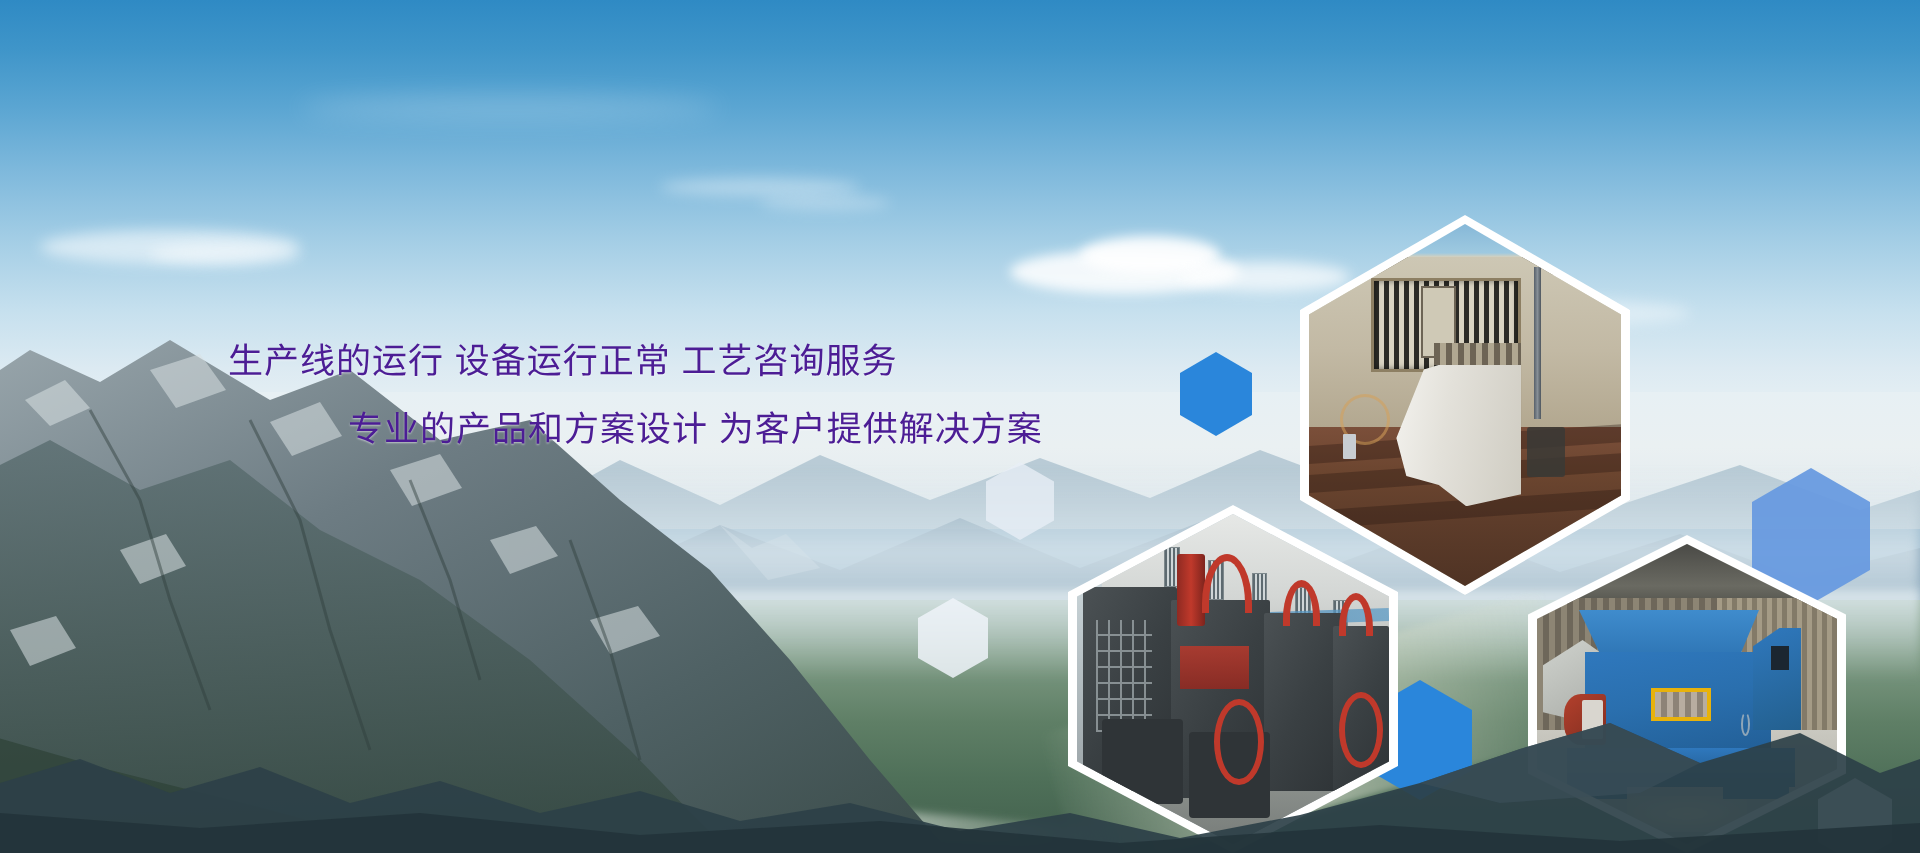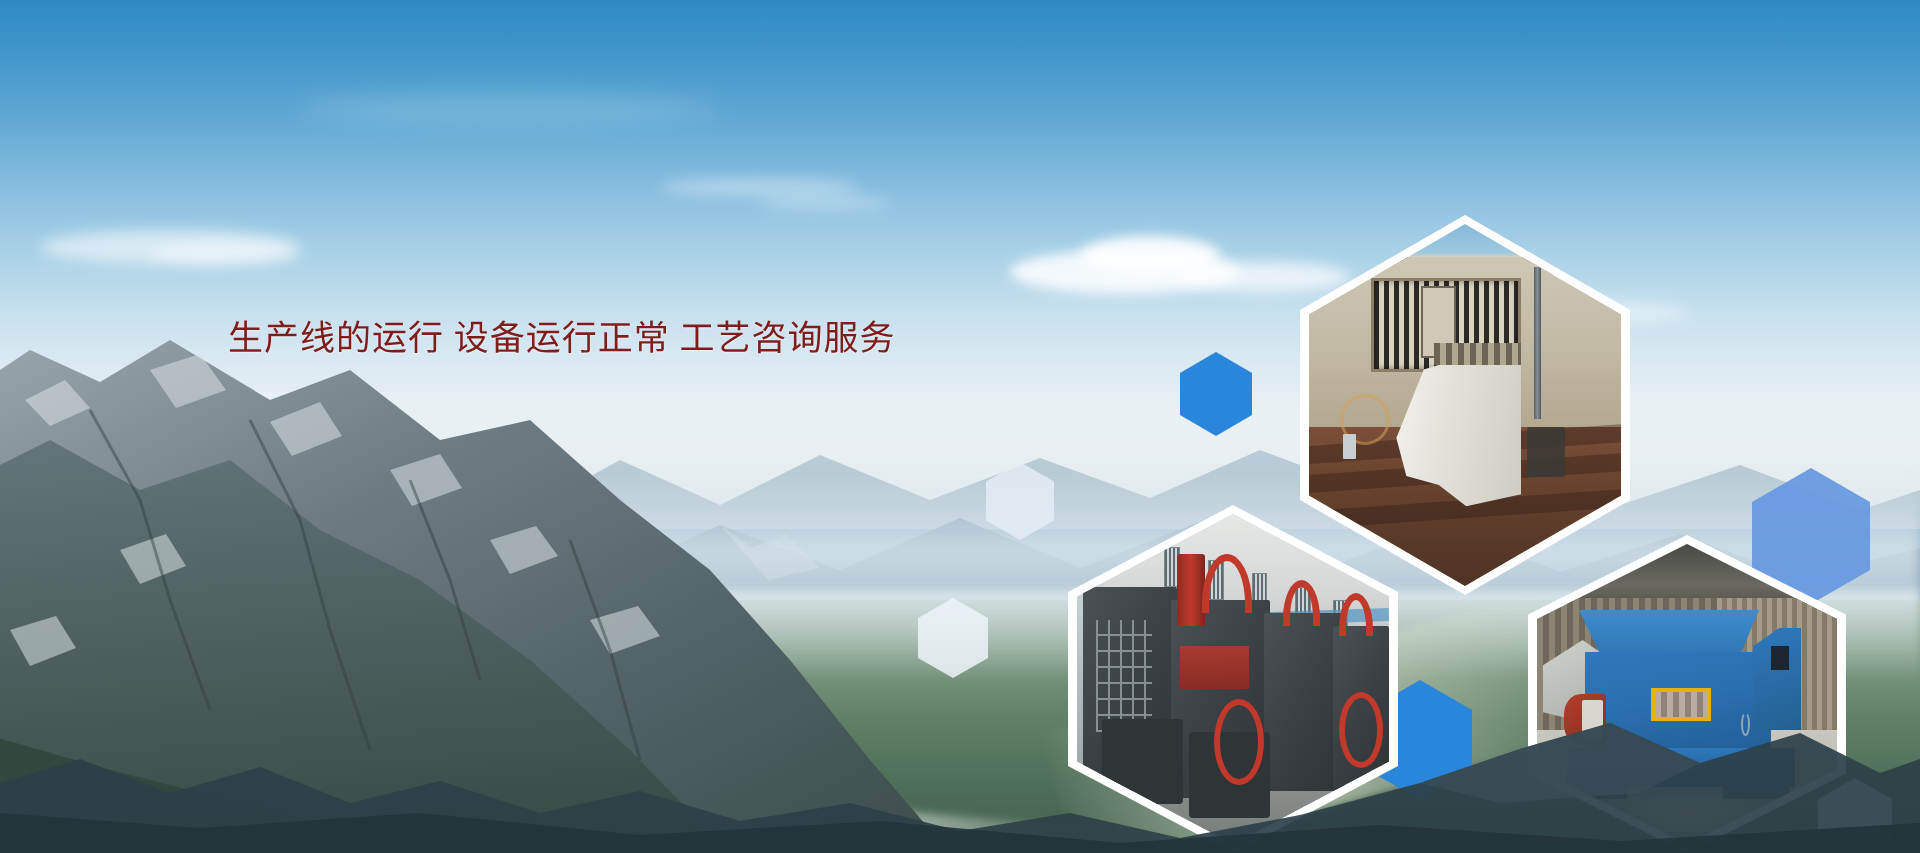--- a/index.html
+++ b/index.html
@@ -68,22 +68,22 @@
             radial-gradient(circle at 70% 60%, rgba(240,240,236,.55) 0 2px, transparent 3px),
             radial-gradient(circle at 88% 45%, rgba(240,240,236,.6) 0 3px, transparent 4px);
           filter:blur(1px); }
 
   
   .mountain-main { position:absolute; left:-30px; top:330px;
                    width:1060px; height:523px; }
   .mountain-main svg { display:block; width:100%; height:100%; }
 
   
-  .headline { position:absolute; left:228px; top:312px; width:980px;
-              z-index:40; color:#7f1d1d;font-family:Liberation Serif, serif; }
+  .headline { position:absolute; left:228px; top:334px; width:980px;
+              z-index:40; color:#4c1d95; }
   .headline .line { font-size:35px; line-height:1.55; letter-spacing:1px;
                     font-weight:400; white-space:nowrap;
                     text-shadow:0 1px 2px rgba(255,255,255,.55); }
   .headline .line2 { margin-left:120px; margin-top:14px; }
 
   
   .hex { position:absolute; z-index:30; }
   .hex .frame {
       width:100%; height:100%;
       background:#ffffff;
@@ -303,20 +303,21 @@
         <path d="M280 90 L330 190 L360 300 L400 420"></path>
         <path d="M440 150 L480 250 L510 350"></path>
         <path d="M600 210 L640 320 L670 430"></path>
       </g>
       <path d="M0 400 L140 440 L300 480 L460 523 L0 523 Z" fill="#2f4338" opacity=".75"></path>
     </svg>
   </div>
 
   <div class="headline">
     <div class="line line1">生产线的运行 设备运行正常 工艺咨询服务</div>
+    <div class="line line2">专业的产品和方案设计  为客户提供解决方案</div>
   </div>
 
   <div class="dhex" style="left:986px;top:462px;width:68px;height:78px;background:#e8eef6;opacity:.78;"></div>
   <div class="dhex" style="left:918px;top:598px;width:70px;height:80px;background:#eef3f9;opacity:.85;"></div>
   <div class="dhex" style="left:1752px;top:468px;width:118px;height:136px;background:#6699e0;opacity:.93;"></div>
   <div class="dhex" style="left:1180px;top:352px;width:72px;height:84px;background:#2a86db;"></div>
   <div class="dhex" style="left:1368px;top:680px;width:104px;height:120px;background:#2a86db;"></div>
   <div class="dhex" style="left:1818px;top:778px;width:74px;height:85px;background:#eef3f9;opacity:.92;"></div>
 
   <div class="hex" style="left:1300px;top:215px;width:330px;height:380px;">

